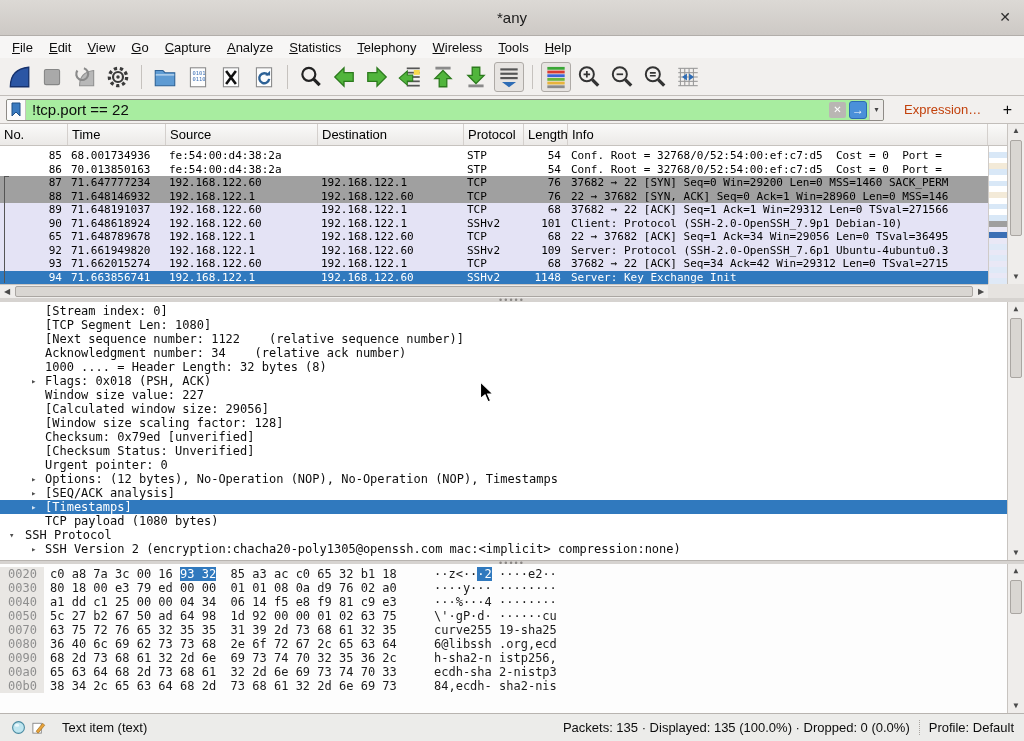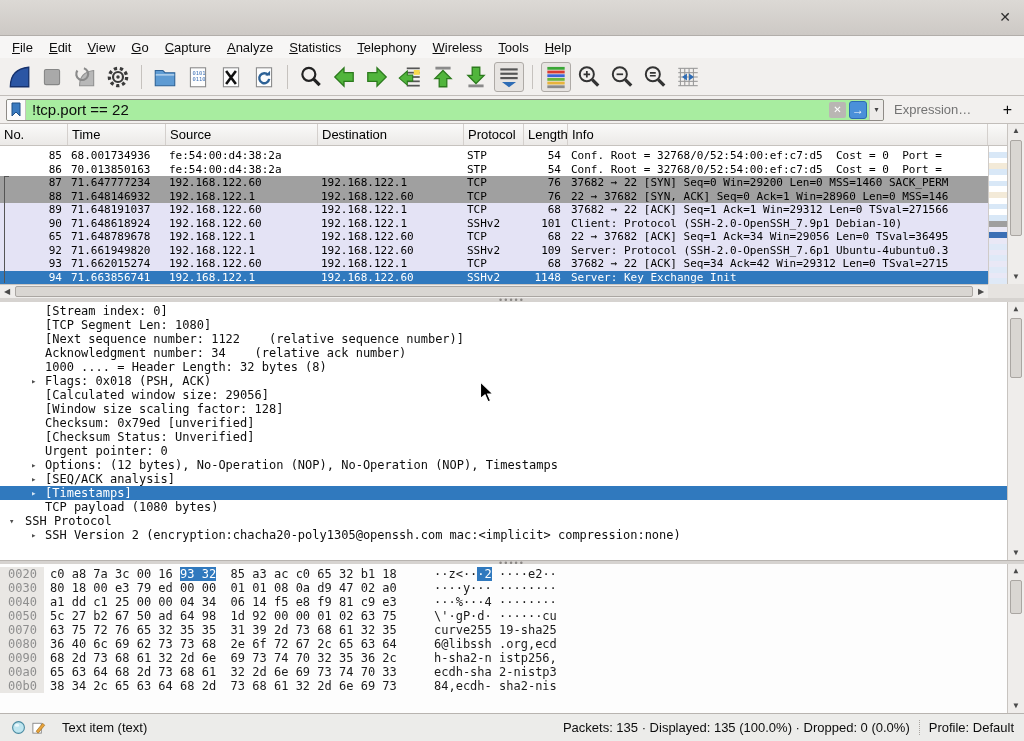--- a/index.html
+++ b/index.html
@@ -23,21 +23,21 @@
   .tb-sep { width:1px; height:24px; background:#c6c2be; margin:0 5px; }
 
   
   .filterbar { flex:none; height:28px; background:#f2f0ee; border-bottom:1px solid #c2beba; display:flex; align-items:center; padding:0 8px 0 6px; }
   .filter-field { flex:none; width:878px; height:22px; border:1px solid #8f8b87; border-radius:2px; display:flex; align-items:stretch; background:#a8eda0; overflow:hidden; }
   .ff-bookmark { flex:none; width:19px; background:#fbfbfb; border-right:1px solid #c6c2be; display:flex; align-items:center; justify-content:center; }
   .ff-input { flex:1; border:none; outline:none; background:transparent; font-family:"Liberation Sans",sans-serif; font-size:15px; color:#0d0d0d; padding-left:6px; }
   .ff-clear { flex:none; width:17px; height:16px; align-self:center; background:#b9b6b3; border-radius:2px; color:#fff; font-size:10px; display:flex; align-items:center; justify-content:center; margin-right:3px; }
   .ff-apply { flex:none; width:18px; height:18px; align-self:center; background:#4a90d9; border:1px solid #2d6cb3; border-radius:3px; color:#fff; font-size:12px; line-height:16px; display:flex; align-items:center; justify-content:center; margin-right:2px; }
   .ff-caret { flex:none; width:14px; background:#edebe9; border-left:1px solid #c6c2be; color:#444; font-size:8px; display:flex; align-items:center; justify-content:center; }
-  .filter-expression { font-size:13px; color:#737373; margin-left:10px; }
+  .filter-expression { font-size:13px; color:#c2410c; margin-left:20px; }
   .filter-add { margin-left:auto; font-size:16px; color:#0d0d0d; padding:0 4px; }
 
   
   .packet-list { flex:none; height:174px; background:#fff; position:relative; }
   .pl-header { height:22px; display:flex; background:linear-gradient(#fafaf9,#ebe9e7); border-bottom:1px solid #c6c2be; font-size:13px; color:#000; }
   .pl-h { padding:3px 0 0 4px; border-right:1px solid #d4d0cd; overflow:hidden; white-space:nowrap; flex:none; }
   .cw0{width:68px} .cw1{width:98px} .cw2{width:152px} .cw3{width:146px} .cw4{width:60px} .cw5{width:44px} .cw6{width:420px}
   .pl-body { position:absolute; top:22px; left:0; right:36px; bottom:14px; overflow:hidden; font-family:"DejaVu Sans Mono","Liberation Mono",monospace; font-size:11px; padding-top:3px; background:#fff; }
   .pl-row { display:flex; height:13.5px; line-height:13.5px; }
   .pl-row span { flex:none; white-space:pre; overflow:hidden; padding-left:3px; }
@@ -91,20 +91,21 @@
   .sb-profile { }
 
   .cursor { position:absolute; left:479px; top:381px; pointer-events:none; z-index:50; }
 </style>
 </head>
 <body>
 
 <div class="window">
 
   <div class="titlebar">
+    <div class="title">*any</div>
     <div class="close-btn">✕</div>
   </div>
 
   <div class="menubar" id="menubar">
       <span class="menu-item"><u>F</u>ile</span>
       <span class="menu-item"><u>E</u>dit</span>
       <span class="menu-item"><u>V</u>iew</span>
       <span class="menu-item"><u>G</u>o</span>
       <span class="menu-item"><u>C</u>apture</span>
       <span class="menu-item"><u>A</u>nalyze</span>
@@ -434,20 +435,21 @@
     </div>
 
   <div class="details">
     <div class="det-content" id="detcontent">
         <div class="det-line"><span>[Stream index: 0]</span></div>
         <div class="det-line"><span>[TCP Segment Len: 1080]</span></div>
         <div class="det-line"><span>[Next sequence number: 1122    (relative sequence number)]</span></div>
         <div class="det-line"><span>Acknowledgment number: 34    (relative ack number)</span></div>
         <div class="det-line"><span>1000 .... = Header Length: 32 bytes (8)</span></div>
         <div class="det-line"><span class="det-arrow">▸</span><span>Flags: 0x018 (PSH, ACK)</span></div>
+        <div class="det-line"><span>Window size value: 227</span></div>
         <div class="det-line"><span>[Calculated window size: 29056]</span></div>
         <div class="det-line"><span>[Window size scaling factor: 128]</span></div>
         <div class="det-line"><span>Checksum: 0x79ed [unverified]</span></div>
         <div class="det-line"><span>[Checksum Status: Unverified]</span></div>
         <div class="det-line"><span>Urgent pointer: 0</span></div>
         <div class="det-line"><span class="det-arrow">▸</span><span>Options: (12 bytes), No-Operation (NOP), No-Operation (NOP), Timestamps</span></div>
         <div class="det-line"><span class="det-arrow">▸</span><span>[SEQ/ACK analysis]</span></div>
         <div class="det-line selected"><span class="det-arrow">▸</span><span>[Timestamps]</span></div>
         <div class="det-line"><span>TCP payload (1080 bytes)</span></div>
         <div class="det-line lvl0"><span class="det-arrow">▾</span><span>SSH Protocol</span></div>
@@ -460,21 +462,21 @@
     </div>
   </div>
 
   <div class="splitter s2">
       <span class="dots">•••••</span>
     </div>
 
   <div class="hexpane">
     <div class="hex-content" id="hexcontent">
         <div class="hex-row"><span class="hex-off">0020</span><span class="hex-bytes"><span>c0 a8 7a 3c 00 16 </span><span class="hl">93 32</span><span>  85 a3 ac c0 65 32 b1 18</span></span><span class="hex-ascii"><span>··z&lt;··</span><span class="hl">·2</span><span> ····e2··</span></span></div>
-        <div class="hex-row"><span class="hex-off">0030</span><span class="hex-bytes"><span>80 18 00 e3 79 ed 00 00  01 01 08 0a d9 47 02 a0</span></span><span class="hex-ascii"><span>····y··· ········</span></span></div>
+        <div class="hex-row"><span class="hex-off">0030</span><span class="hex-bytes"><span>80 18 00 e3 79 ed 00 00  01 01 08 0a d9 76 02 a0</span></span><span class="hex-ascii"><span>····y··· ········</span></span></div>
         <div class="hex-row"><span class="hex-off">0040</span><span class="hex-bytes"><span>a1 dd c1 25 00 00 04 34  06 14 f5 e8 f9 81 c9 e3</span></span><span class="hex-ascii"><span>···%···4 ········</span></span></div>
         <div class="hex-row"><span class="hex-off">0050</span><span class="hex-bytes"><span>5c 27 b2 67 50 ad 64 98  1d 92 00 00 01 02 63 75</span></span><span class="hex-ascii"><span>\'·gP·d· ······cu</span></span></div>
         <div class="hex-row"><span class="hex-off">0070</span><span class="hex-bytes"><span>63 75 72 76 65 32 35 35  31 39 2d 73 68 61 32 35</span></span><span class="hex-ascii"><span>curve255 19-sha25</span></span></div>
         <div class="hex-row"><span class="hex-off">0080</span><span class="hex-bytes"><span>36 40 6c 69 62 73 73 68  2e 6f 72 67 2c 65 63 64</span></span><span class="hex-ascii"><span>6@libssh .org,ecd</span></span></div>
         <div class="hex-row"><span class="hex-off">0090</span><span class="hex-bytes"><span>68 2d 73 68 61 32 2d 6e  69 73 74 70 32 35 36 2c</span></span><span class="hex-ascii"><span>h-sha2-n istp256,</span></span></div>
         <div class="hex-row"><span class="hex-off">00a0</span><span class="hex-bytes"><span>65 63 64 68 2d 73 68 61  32 2d 6e 69 73 74 70 33</span></span><span class="hex-ascii"><span>ecdh-sha 2-nistp3</span></span></div>
         <div class="hex-row"><span class="hex-off">00b0</span><span class="hex-bytes"><span>38 34 2c 65 63 64 68 2d  73 68 61 32 2d 6e 69 73</span></span><span class="hex-ascii"><span>84,ecdh- sha2-nis</span></span></div>
       </div>
     <div class="hex-vscroll">
       <div class="sb-arrow" style="top:0;right:1px">▲</div>

